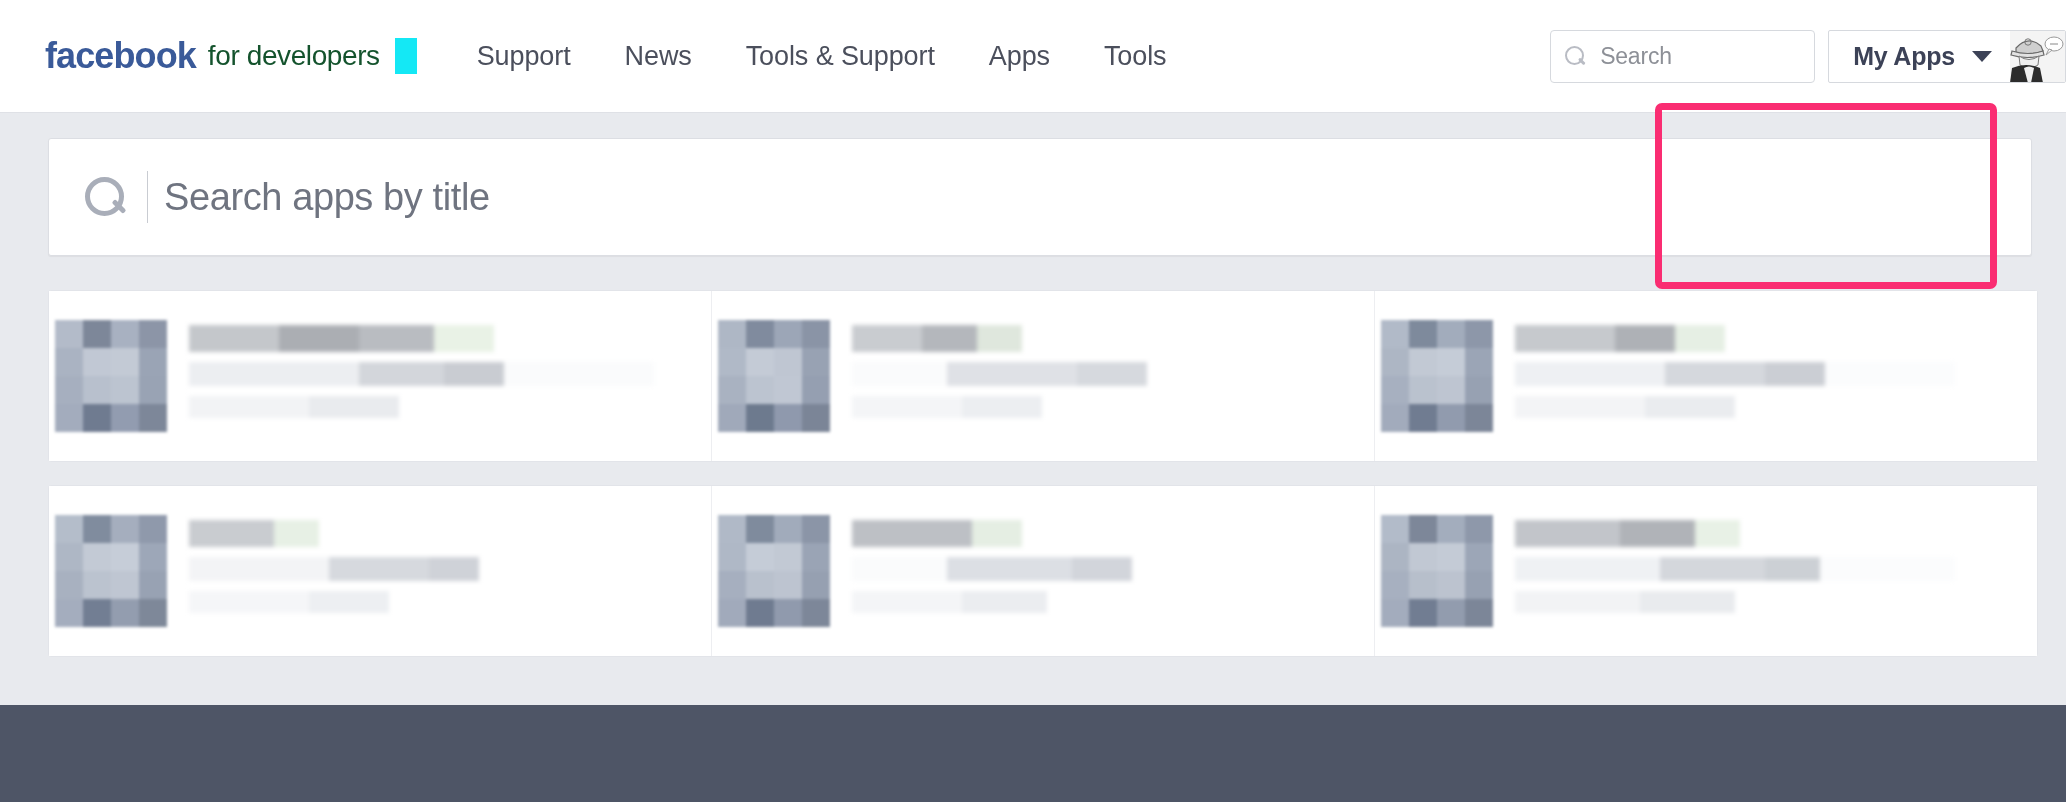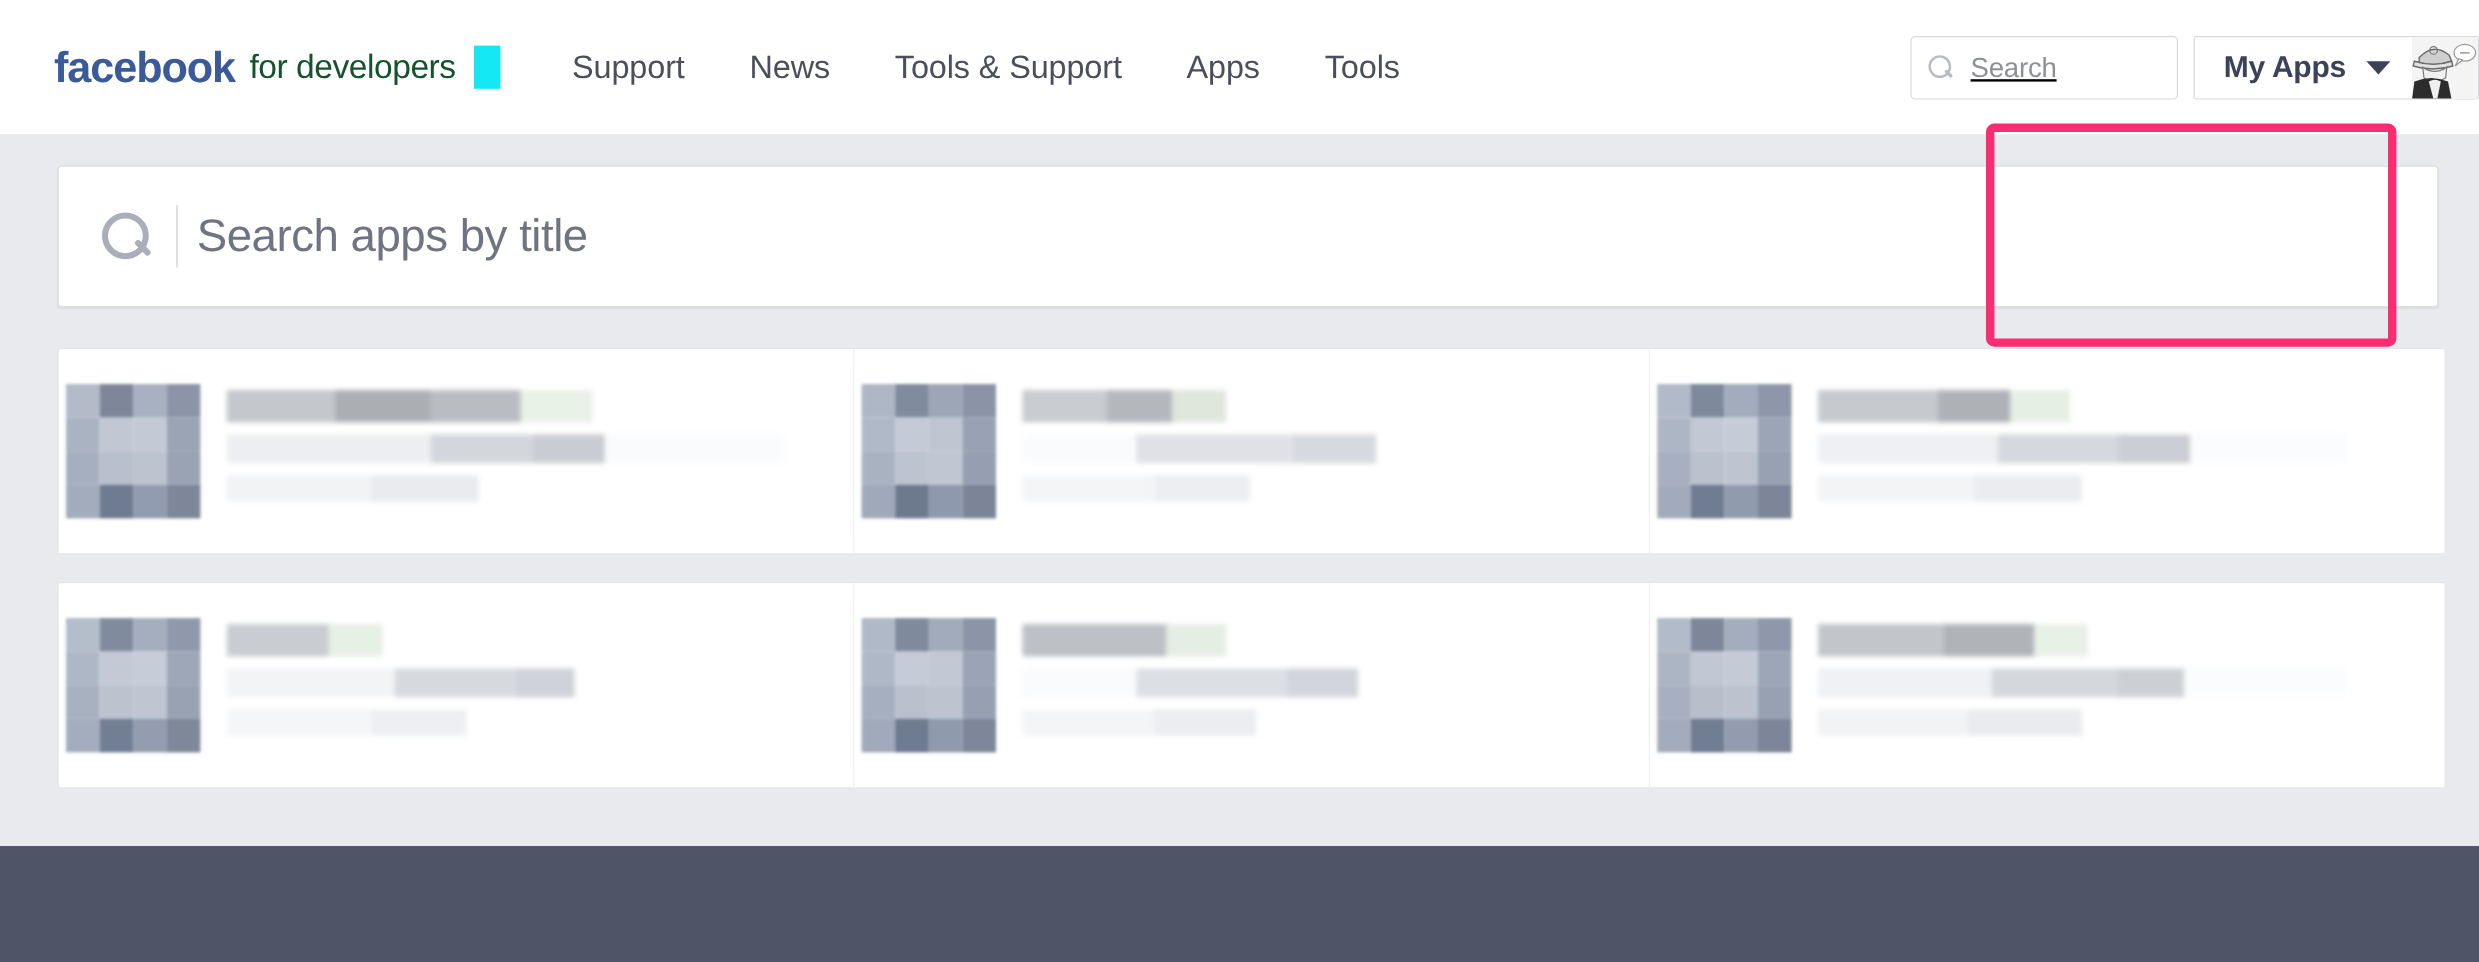--- a/index.html
+++ b/index.html
@@ -84,30 +84,29 @@
   .topbar-right {
     position: absolute;
     right: 0;
     top: 0;
     height: 113px;
     display: flex;
     align-items: center;
   }
 
   .hdr-search {
-    width: 223px;
+    width: 265px;
     height: 53px;
     border: 1px solid #d6d9de;
     border-radius: 4px;
     background: #fff;
     display: flex;
     align-items: center;
     padding: 0 14px;
     cursor: text;
-    text-decoration: underline;
   }
   .hdr-search .mag {
     width: 22px; height: 22px;
     position: relative;
     flex: 0 0 auto;
     margin-right: 13px;
   }
   .hdr-search .mag::before {
     content: "";
     position: absolute;

